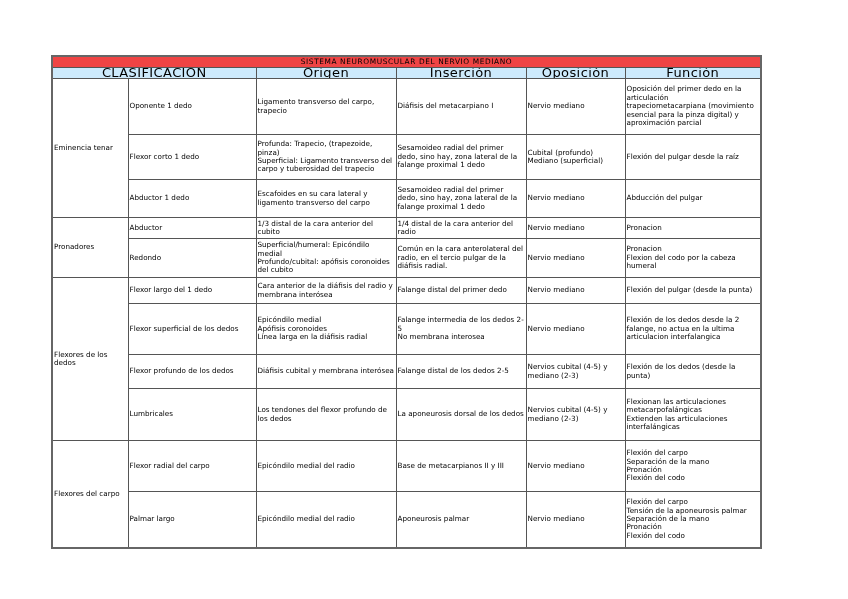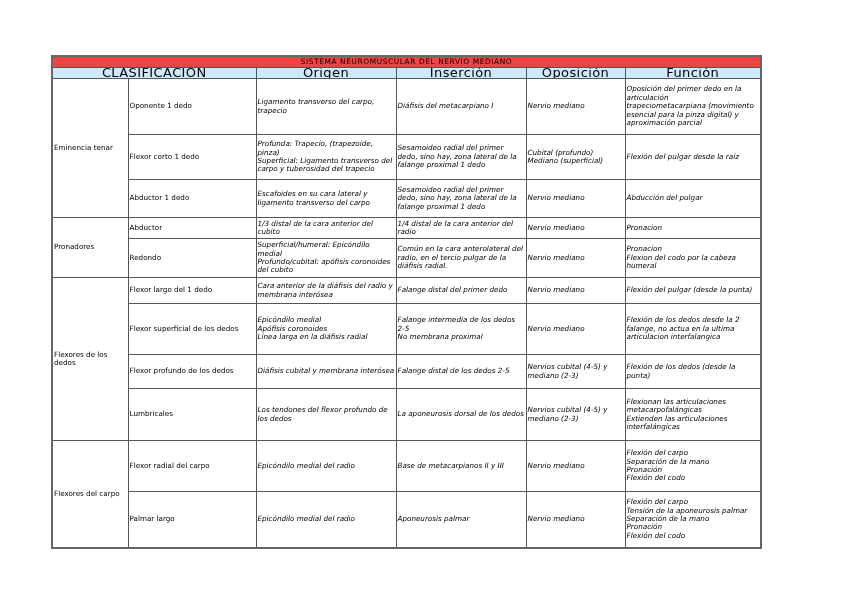--- a/index.html
+++ b/index.html
@@ -14,21 +14,21 @@
   table.sheet td, table.sheet th {
     border:1px solid #555; padding:0 1px; vertical-align:middle;
     overflow:hidden; font-weight:normal;
   }
   table.sheet { border:2px solid #666; }
   .title-row td { background:#ef4444; text-align:center; height:10px; letter-spacing:0.6px; font-size:7.4px; }
   .head-row th { background:#cdeafc; text-align:center; height:10px; letter-spacing:0.4px; font-size:13px; }
   .grp { text-align:left; }
   .mus { text-align:left; }
   .txt { text-align:left; white-space:normal; }
-  .multiline span { display:block;font-style:italic; }
+  .multiline span { display:block; }
 </style>
 </head>
 <body>
 
 <table class="sheet">
   <colgroup>
     <col style="width:76px">
     <col style="width:128px">
     <col style="width:140px">
     <col style="width:130px">
@@ -146,21 +146,21 @@
       </tr>
       <tr style="height: 51px;">
         <td class="mus">Flexor superficial de los dedos</td>
         <td class="txt multiline">
           <span>Epicóndilo medial</span>
           <span>Apófisis coronoides</span>
           <span>Línea larga en la diáfisis radial</span>
         </td>
         <td class="txt multiline">
           <span>Falange intermedia de los dedos 2-5</span>
-          <span>No membrana proximal</span>
+          <span>No membrana interosea</span>
         </td>
         <td class="txt multiline">
           <span>Nervio mediano</span>
         </td>
         <td class="txt multiline">
           <span>Flexión de los dedos desde la 2 falange, no actua en la ultima articulacion interfalangica</span>
         </td>
       </tr>
       <tr style="height: 34px;">
         <td class="mus">Flexor profundo de los dedos</td>

